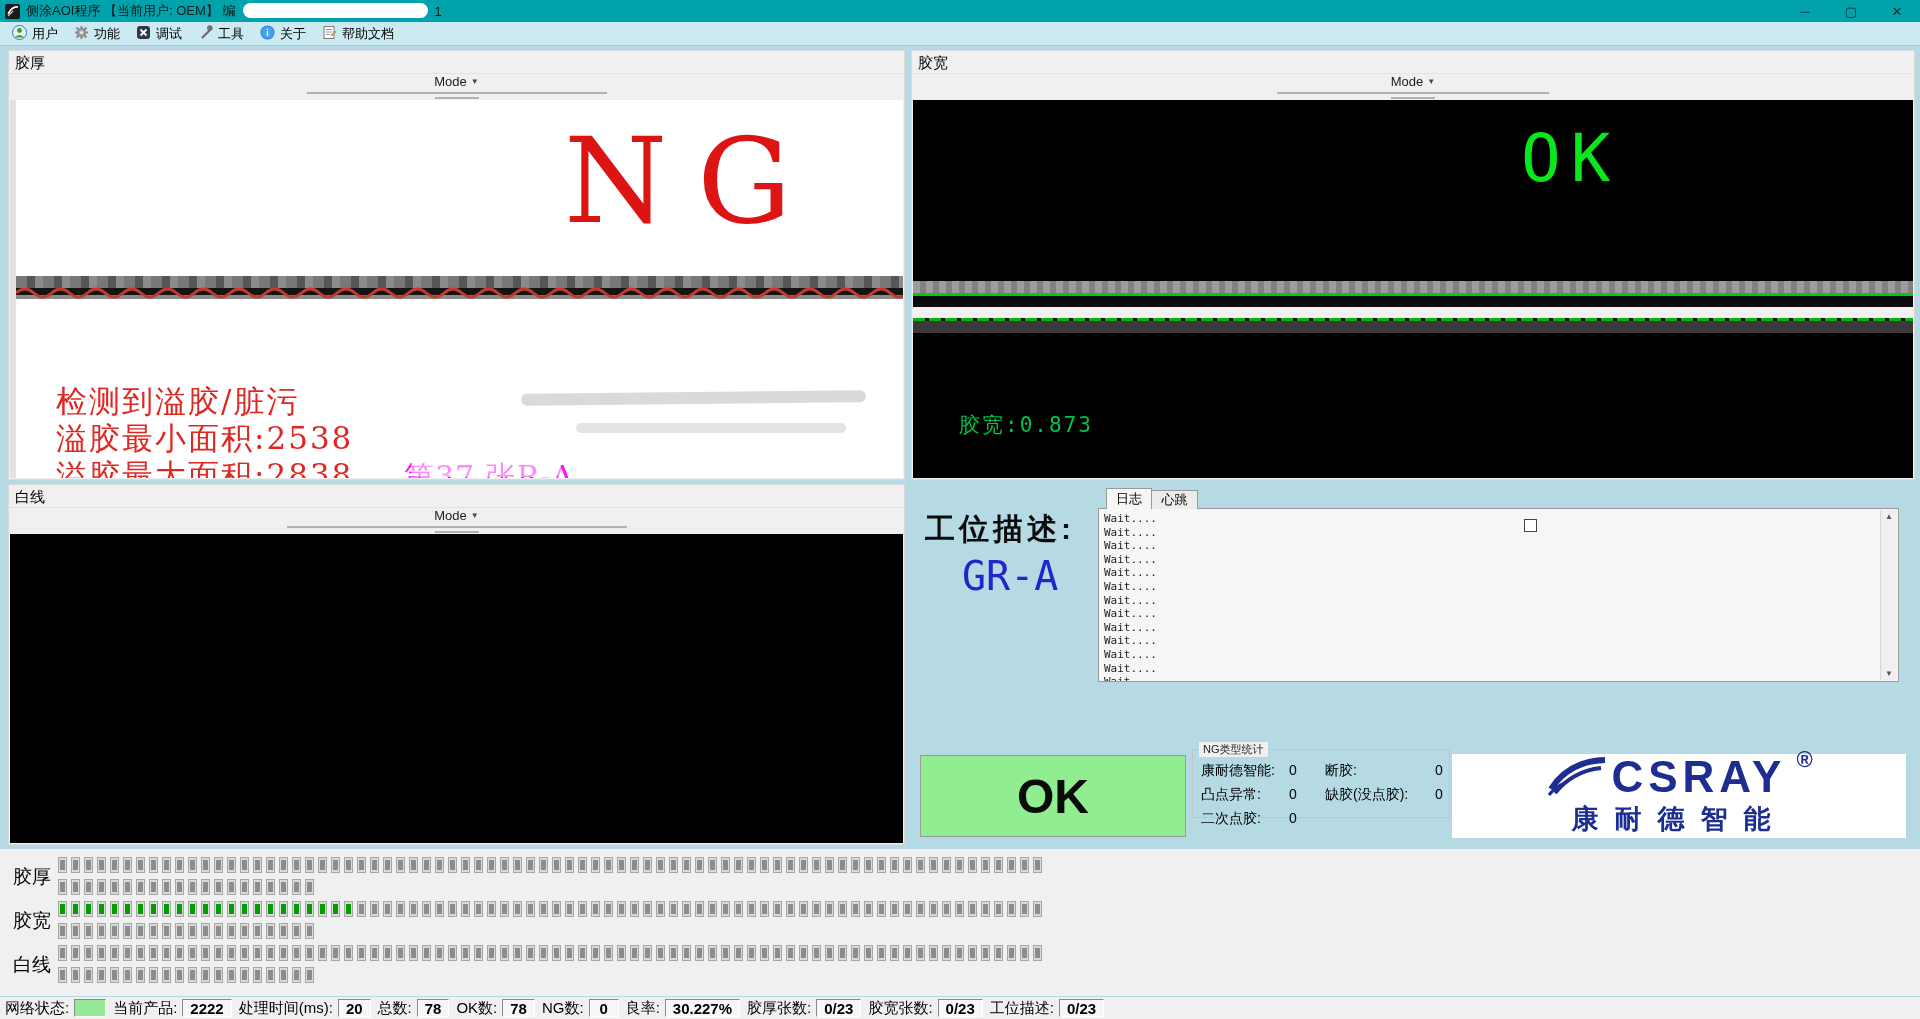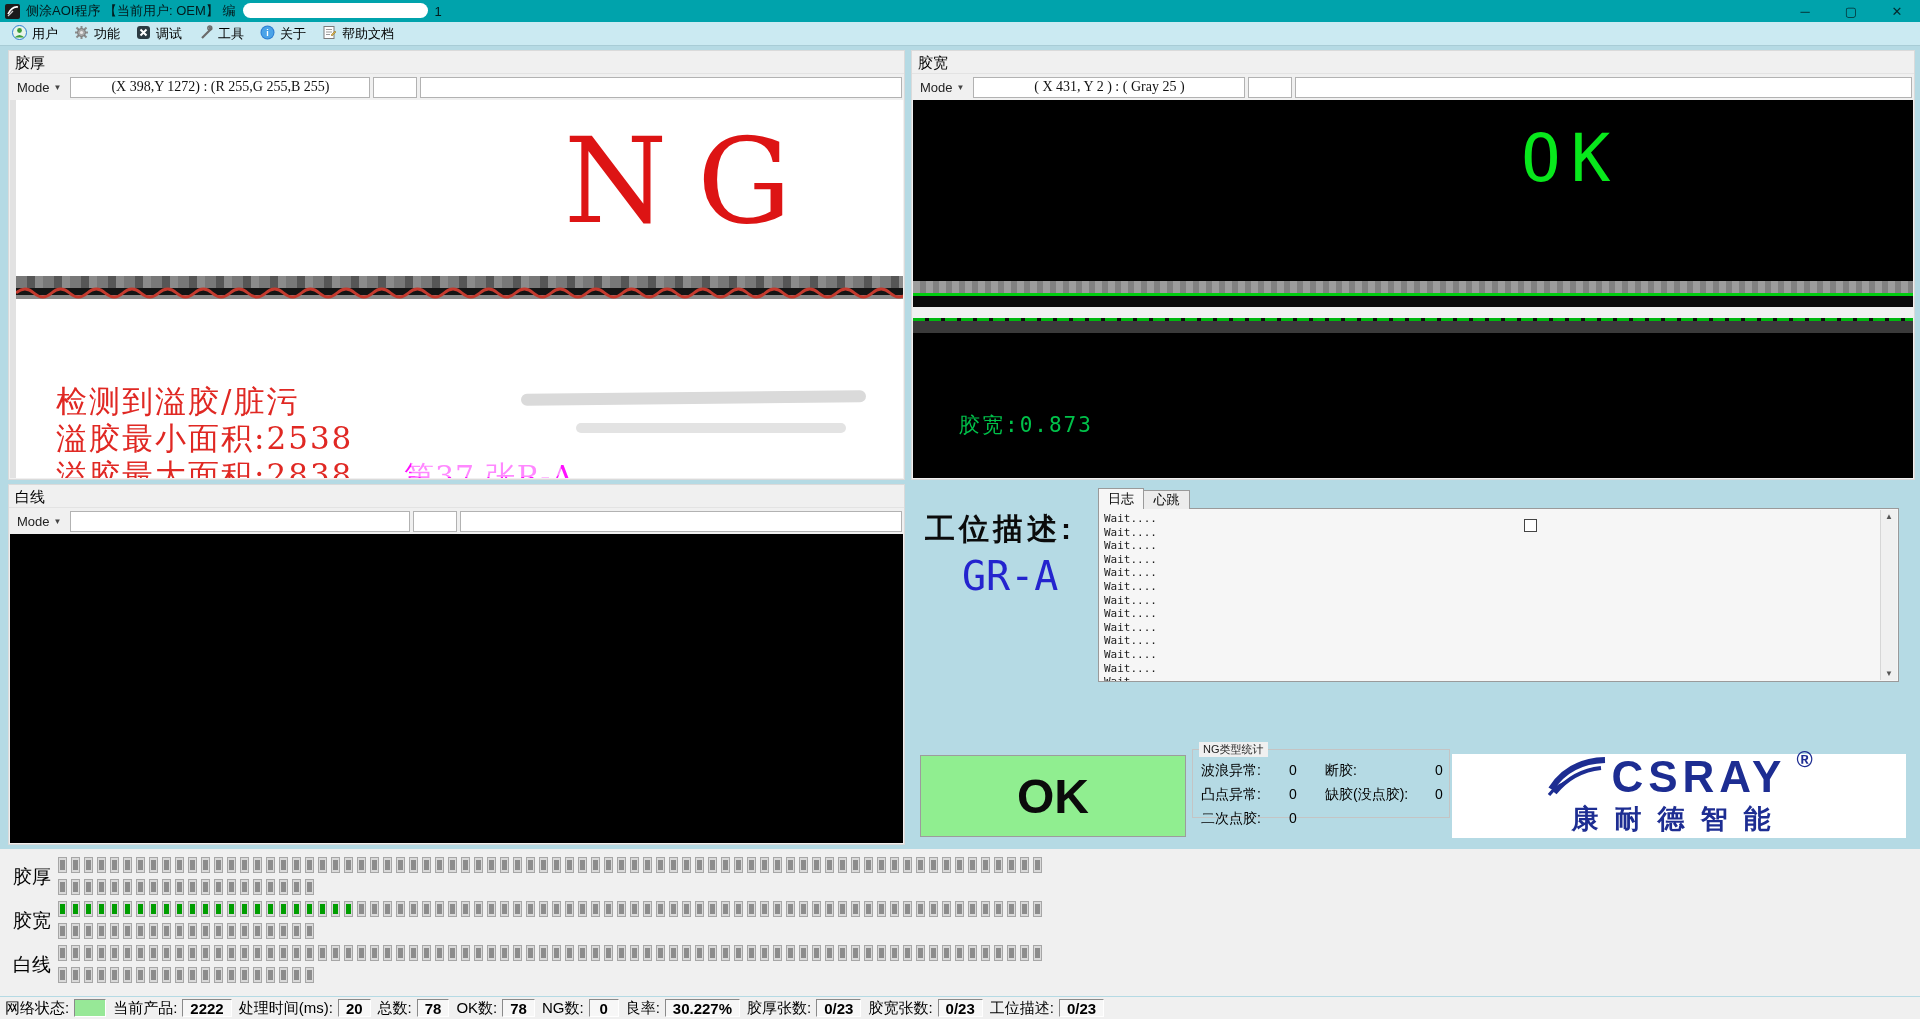--- a/index.html
+++ b/index.html
@@ -22,21 +22,21 @@
   .menubar { position:absolute; left:0; top:22px; width:1920px; height:24px;
     background:#CBEAF2; display:flex; align-items:center; padding-left:6px;
     border-bottom:1px solid #a8ccd6; }
   .menu-item { display:flex; align-items:center; gap:5px; padding:2px 10px 2px 6px;
     font-size:13px; color:#000; cursor:pointer; }
   .menu-item svg { width:15px; height:15px; }
   
   .panel { position:absolute; background:#F0F0F0; border:1px solid #DADADA; }
   .panel-header { height:23px; line-height:23px; padding-left:6px; font-size:15px;
     color:#000; border-bottom:1px solid #E3E3E3; }
-  .mode-row { height:26px; display:flex; align-items:center; gap:3px; padding:0 2px; }
+  .mode-row { height:26px; display:flex; align-items:center; gap:3px; padding:0 2px;flex-direction:column; }
   .mode-btn { display:flex; align-items:center; gap:4px; padding:0 6px; font-size:13px;
     color:#222; cursor:pointer; }
   .mode-arrow { font-size:8px; color:#444; }
   .field { height:21px; background:#fff; border:1px solid #B2B2B2;
     font-family:"Liberation Serif","DejaVu Serif",serif; font-size:14px; color:#111;
     display:flex; align-items:center; justify-content:center; overflow:hidden; }
   .coord-field { width:300px; }
   .small-field { width:44px; }
   .long-field { flex:1; }
   .image-area { position:absolute; left:1px; right:1px; top:49px; bottom:1px; overflow:hidden; }
@@ -69,21 +69,21 @@
   .st-gdash { top:218px; height:3px; background:repeating-linear-gradient(90deg,#00B810 0 12px,#0c0c0c 12px 16px); }
   .st-dark  { top:221px; height:12px; background:#3a3a3a; }
   .measure-text { position:absolute; left:46px; top:311px; font-family:"DejaVu Sans Mono","Liberation Mono",monospace;
     font-size:21px; color:#00C24A; letter-spacing:2px; }
   
   .station-label { position:absolute; left:925px; top:496px; font-size:30px; font-weight:700;
     color:#0b0b0b; letter-spacing:4px;margin-top:13px; }
   .station-value { position:absolute; left:962px; top:553px; font-family:"DejaVu Sans Mono","Liberation Mono",monospace;
     font-size:40px; color:#2424CE; }
   .log-wrap { position:absolute; left:1098px; top:488px; width:801px; }
-  .log-tabs { display:flex; height:21px; position:relative; z-index:2; }
+  .log-tabs { display:flex; height:21px; position:relative; z-index:2;margin-left:8px; }
   .log-tab { min-width:46px; padding:0 8px; font-size:13px; display:flex; align-items:center;
     justify-content:center; cursor:pointer; color:#000; }
   .log-tab.active { background:#F6F6F6; border:1px solid #9a9a9a; border-bottom:none; }
   .log-tab.inactive { background:#ECECEC; border:1px solid #9a9a9a; border-left:none; border-bottom:none; margin-top:2px; }
   .log-content { position:relative; margin-top:-1px; height:174px; background:#F6F6F6;
     border:1px solid #9a9a9a; padding:3px 22px 3px 5px; overflow:hidden; }
   .log-line { font-family:"DejaVu Sans Mono","Liberation Mono",monospace; font-size:11px;
     line-height:13.6px; color:#1c1c1c; white-space:pre; }
   .log-checkbox { position:absolute; left:425px; top:10px; width:13px; height:13px;
     background:#fff; border:1px solid #444; cursor:pointer; }
@@ -308,21 +308,21 @@
         <span class="scroll-arrow">▼</span>
       </div>
     </div>
   </div>
 
   <div class="ok-button">OK</div>
 
   <div class="ng-stats">
     <div class="ng-stats-title">NG类型统计</div>
     <div class="ng-stats-grid" id="ng-stats-grid">
-        <span>波浪异常:</span>
+        <span>康耐德智能:</span>
         <span>0</span>
         <span>断胶:</span>
         <span>0</span>
         <span>凸点异常:</span>
         <span>0</span>
         <span>缺胶(没点胶):</span>
         <span>0</span>
         <span>二次点胶:</span>
         <span>0</span>
         <span></span>

